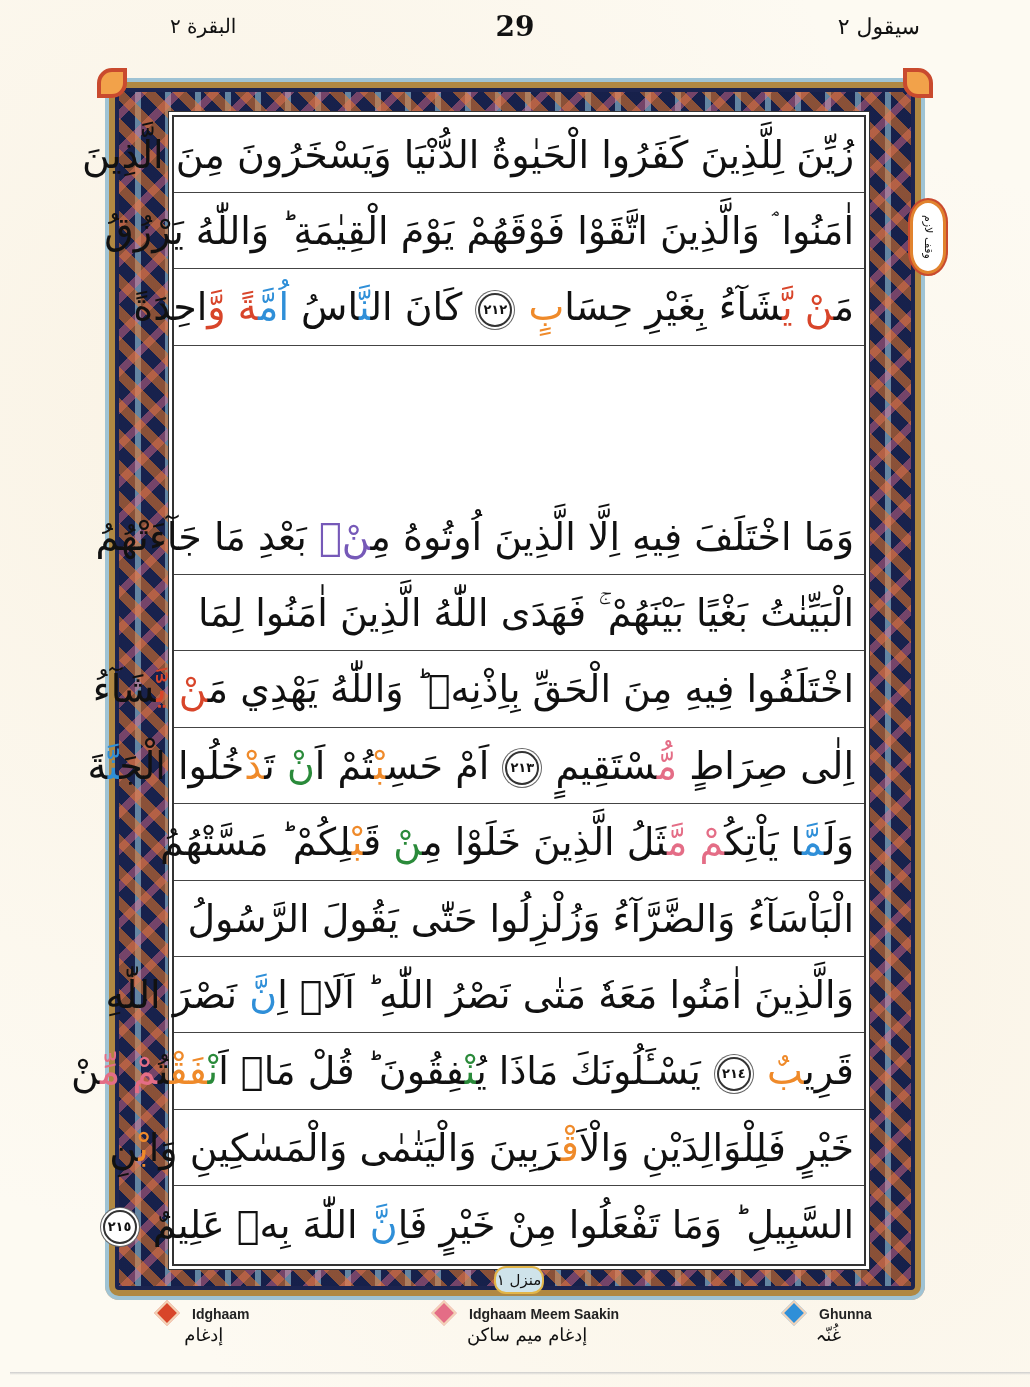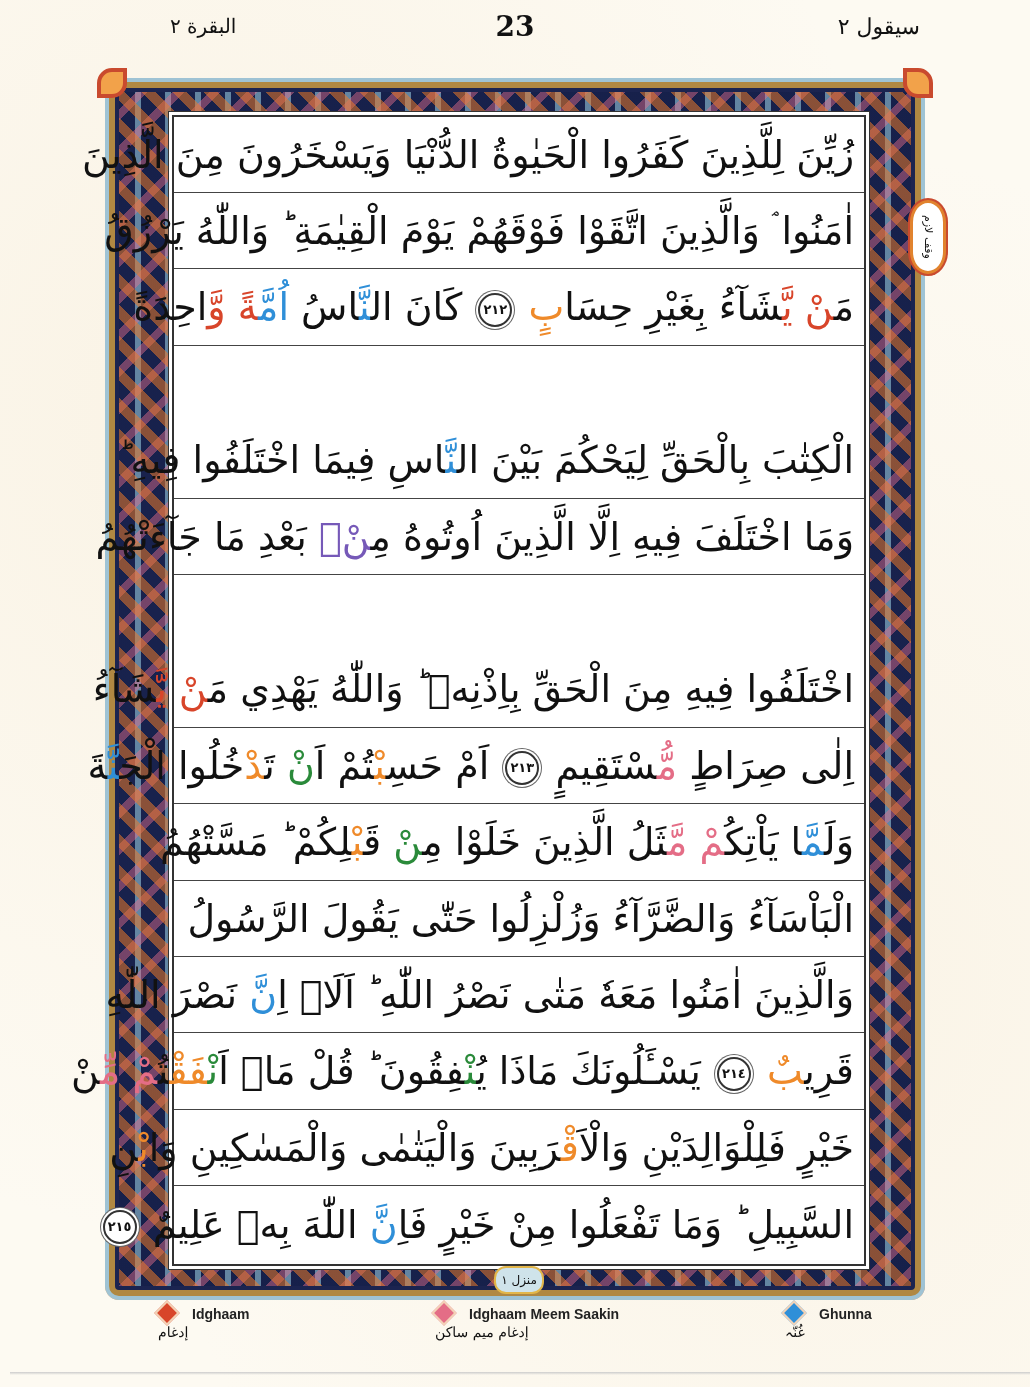--- a/index.html
+++ b/index.html
@@ -32,62 +32,62 @@
   .c-red{color:#d8452a;}
   .c-pink{color:#e46d86;}
   .c-blue{color:#2f8fd8;}
   .c-green{color:#2a8a3a;}
   .c-orange{color:#ef8a2a;}
   .c-purple{color:#7659b8;}
   .ayah{display:inline-block;width:30px;height:30px;border:2px solid #333;border-radius:50%;font-size:13px;line-height:30px;text-align:center;color:#111;vertical-align:middle;margin:0 4px;background:#fff;box-shadow:0 0 0 2px #fff,0 0 0 3px #666;font-weight:bold;}
 
   .side-badge{position:absolute;left:910px;top:200px;width:30px;height:68px;background:#fff;border:3px solid #e1832e;border-radius:50% / 30%;box-shadow:0 0 0 2px #c94a2e;display:flex;align-items:center;justify-content:center;}
   .side-badge span{writing-mode:vertical-rl;font-size:11px;color:#111;}
-  .manzil{position:absolute;left:494px;top:1266px;width:46px;height:24px;border-radius:12px;background:#cfe3ea;border:2px solid #e2b64a;font-size:12px;text-align:center;line-height:24px;color:#111;}
+  .manzil{position:absolute;left:494px;top:1266px;width:46px;height:24px;border-radius:12px;background:#cfe3ea;border:2px solid #e2b64a;font-size:15px;text-align:center;line-height:24px;color:#111;}
 
   .legend{position:absolute;top:1304px;left:0;width:1030px;height:70px;}
   .leg-item{position:absolute;display:flex;flex-direction:column;}
   .leg-row{display:flex;align-items:flex-end;gap:16px;}
   .diamond{width:14px;height:14px;transform:rotate(45deg);border:2px solid #f3d3b8;}
   .leg-en{font-family:"Liberation Sans",sans-serif;font-weight:bold;font-size:14px;color:#222;}
-  .leg-ar{font-family:"DejaVu Serif",serif;font-size:14px;color:#111;direction:rtl;text-align:left;margin-top:2px;}
+  .leg-ar{font-family:"DejaVu Serif",serif;font-size:18px;color:#111;direction:rtl;text-align:center;margin-top:2px;}
   .shadow-bottom{position:absolute;left:10px;top:1372px;width:1020px;height:3px;background:linear-gradient(#ccc,transparent);}
 </style>
 </head>
 <body>
 
 <div class="paper"></div>
 
 <div class="header">
   <span class="hdr-left">البقرة ٢</span>
-  <span class="hdr-center">23</span>
+  <span class="hdr-center">29</span>
   <span class="hdr-right">سيقول ٢</span>
 </div>
 
 <div class="frame"></div>
 
 <div class="side-badge">
   <span>وقف لازم</span>
 </div>
 
 <div class="text-box" id="textbox">
     <div class="line" style="top: 76.4px;">
       <div class="line-text"><span class="seg ">اٰمَنُوا ۘ وَالَّذِينَ اتَّقَوْا فَوْقَهُمْ يَوْمَ الْقِيٰمَةِ ؕ وَاللّٰهُ يَرْزُقُ</span></div>
     </div>
     <div class="line" style="top: 0px;">
       <div class="line-text"><span class="seg ">زُيِّنَ لِلَّذِينَ كَفَرُوا الْحَيٰوةُ الدُّنْيَا وَيَسْخَرُونَ مِنَ الَّذِينَ</span></div>
     </div>
     <div class="line" style="top: 152.8px;">
       <div class="line-text"><span class="seg ">مَ</span><span class="seg c-red">نْ يَّ</span><span class="seg ">شَآءُ بِغَيْرِ حِسَا</span><span class="seg c-orange">بٍ</span><span class="seg "> </span><span class="ayah">٢١٢</span><span class="seg "> كَانَ ال</span><span class="seg c-blue">نَّ</span><span class="seg ">اسُ </span><span class="seg c-blue">اُمَّ</span><span class="seg c-red">ةً وَّ</span><span class="seg ">احِدَةً</span></div>
     </div>
-    <div class="line" style="top: 305.6px;">
-      <div class="line-text"><span class="seg ">الْكِتٰبَ بِالْحَقِّ لِيَحْكُمَ بَيْنَ ال</span><span class="seg c-blue">نَّ</span><span class="seg ">اسِ فِيمَا اخْتَلَفُوا فِيهِ ؕ</span></div>
-    </div>
     <div class="line" style="top: 382px;">
       <div class="line-text"><span class="seg ">وَمَا اخْتَلَفَ فِيهِ اِلَّا الَّذِينَ اُوتُوهُ مِ</span><span class="seg c-purple">نْۢ</span><span class="seg "> بَعْدِ مَا جَآءَتْهُمُ</span></div>
+    </div>
+    <div class="line" style="top: 458.4px;">
+      <div class="line-text"><span class="seg ">الْبَيِّنٰتُ بَغْيًا بَيْنَهُمْ ۚ فَهَدَى اللّٰهُ الَّذِينَ اٰمَنُوا لِمَا</span></div>
     </div>
     <div class="line" style="top: 534.8px;">
       <div class="line-text"><span class="seg ">اخْتَلَفُوا فِيهِ مِنَ الْحَقِّ بِاِذْنِهٖ ؕ وَاللّٰهُ يَهْدِي مَ</span><span class="seg c-red">نْ يَّ</span><span class="seg ">شَآءُ</span></div>
     </div>
     <div class="line" style="top: 611.2px;">
       <div class="line-text"><span class="seg ">اِلٰى صِرَاطٍ </span><span class="seg c-pink">مُّ</span><span class="seg ">سْتَقِيمٍ </span><span class="ayah">٢١٣</span><span class="seg "> اَمْ حَسِ</span><span class="seg c-orange">بْ</span><span class="seg ">تُمْ اَ</span><span class="seg c-green">نْ</span><span class="seg "> تَ</span><span class="seg c-orange">دْ</span><span class="seg ">خُلُوا الْجَ</span><span class="seg c-blue">نَّ</span><span class="seg ">ةَ</span></div>
     </div>
     <div class="line" style="top: 687.6px;">
       <div class="line-text"><span class="seg ">وَلَ</span><span class="seg c-blue">مَّ</span><span class="seg ">ا يَاْتِكُ</span><span class="seg c-pink">مْ مَّ</span><span class="seg ">ثَلُ الَّذِينَ خَلَوْا مِ</span><span class="seg c-green">نْ</span><span class="seg "> قَ</span><span class="seg c-orange">بْ</span><span class="seg ">لِكُمْ ؕ مَسَّتْهُمُ</span></div>
     </div>

